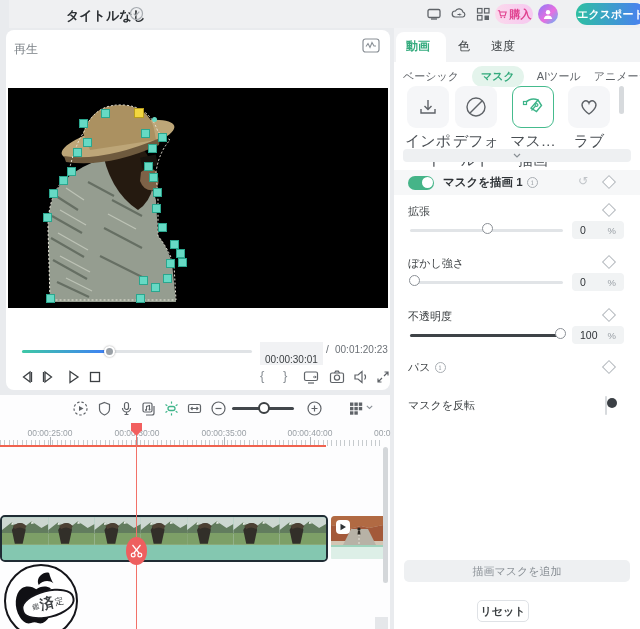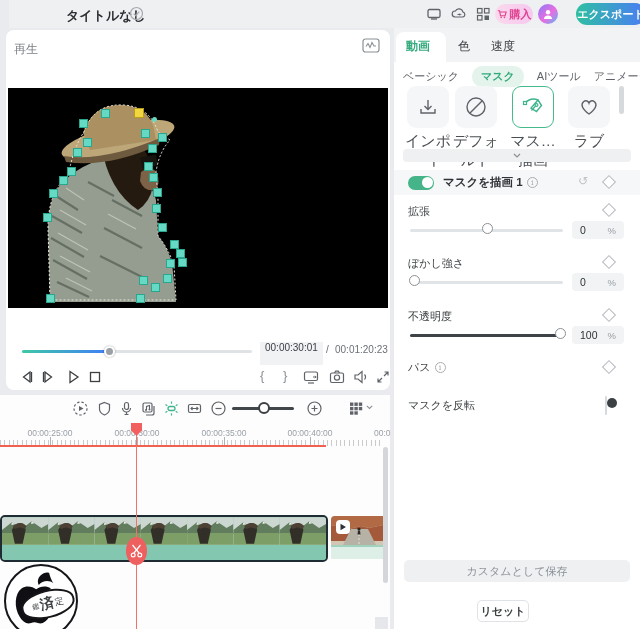--- a/index.html
+++ b/index.html
@@ -34,21 +34,21 @@
        margin:-4px 0 0 -4px;}
   .hyellow{position:absolute;width:8px;height:8px;background:#f2d63f;border:1px solid #b89c1d;
        margin:-4px 0 0 -4px;}
   .hdot{position:absolute;width:5px;height:5px;border-radius:50%;background:#66d9c4;margin:-3px 0 0 -3px;}
   #seek-track{left:16px;top:320px;width:230px;height:3px;border-radius:2px;background:#e0e3e6;}
   #seek-fill{left:16px;top:320px;width:87px;height:3px;border-radius:2px;
      background:linear-gradient(90deg,#3ec8a6,#3f7ef7);}
   #seek-knob{left:98px;top:316px;width:11px;height:11px;border-radius:50%;background:#9aa0a6;
      border:2px solid #fff;box-sizing:border-box;box-shadow:0 0 2px rgba(0,0,0,.4);}
   #timebox{left:254px;top:312px;height:23px;padding:0 5px;background:#f1f2f4;border-radius:0;
-     font-size:10px;color:#3c4043;display:flex;align-items:flex-start;}
+     font-size:10px;color:#3c4043;display:flex;align-items:flex-end;}
   #timesep{left:320px;top:314px;font-size:10px;color:#6b7076;}
   #timetotal{left:329px;top:314px;font-size:10px;color:#6b7076;}
   .tbtn{top:338px;width:18px;height:18px;}
   .brace{top:338px;font-size:13px;color:#8a9096;}
   
   #inspector{left:394px;top:28px;width:246px;height:601px;background:#fff;}
   #tabbar{left:0;top:0;width:246px;height:34px;background:#f2f3f5;}
   #tab-active{left:2px;top:4px;width:50px;height:30px;background:#fff;border-radius:8px 8px 0 0;}
   .tab{top:10px;font-size:12px;font-weight:bold;}
   #subtabs{left:0;top:38px;width:246px;height:20px;display:flex;align-items:center;gap:13px;padding-left:9px;}
@@ -424,21 +424,21 @@
       <span class="plabel" style="position:static">パス</span>
       <span class="info">i</span>
     </div>
     <span class="abs kf" style="left:210px;top:334px"></span>
 
     
     <span class="abs plabel" style="left:14px;top:370px">マスクを反転</span>
     <span class="abs toggle-off" style="left:211px;top:369px"></span>
 
     <div class="abs" id="add-mask-btn">
-      <span>カスタムとして保存</span>
+      <span>描画マスクを追加</span>
     </div>
     <div class="abs" id="reset-btn">
       <span>リセット</span>
     </div>
   </div>
 
   <div class="abs" id="timeline">
 
     <span class="abs tlicon" style="left:72px">
       <svg width="17" height="17" viewBox="0 0 17 17">

